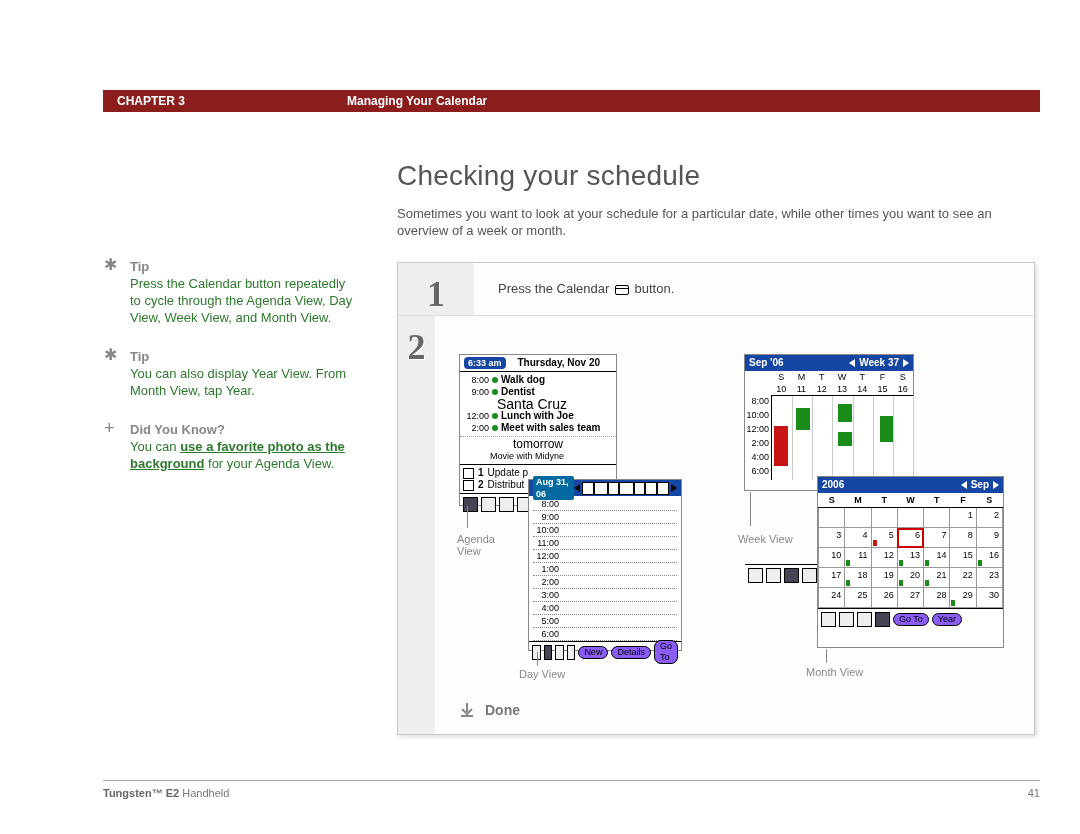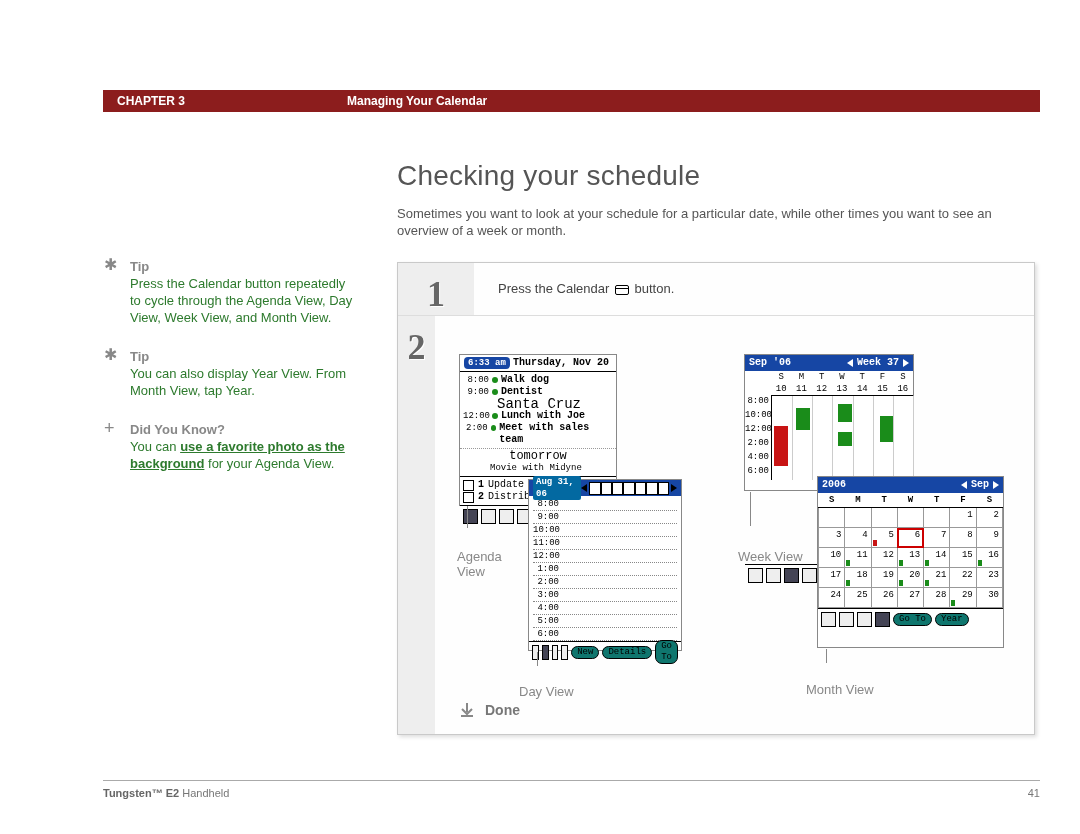--- a/index.html
+++ b/index.html
@@ -146,34 +146,34 @@
   }
 
   
   .shots {
     display:flex;
     gap: 45px;
     margin-top: 20px;
   }
   .shot-col { position:relative; }
   .shot-caption {
-    font-size: 13px;
+    font-size: 11px;
     color:#888;
-    margin-top:20px;
+    margin-top:4px;
   }
   .leader{
     position:absolute;
     border-left:1px solid #888;
   }
 
   
   .palm {
     background:#fff;
     border:1px solid #888;
-    font-family: Liberation Mono, monospace;
+    font-family: Liberation Sans, sans-serif;
     font-size:10px;
     color:#000;
     line-height:12px;
   }
   .palm .titlebar{
     background:#1646a4;
     color:#fff;
     font-weight:bold;
     padding:1px 4px;
     display:flex;
@@ -192,21 +192,21 @@
     gap:3px;
     align-items:center;
     height:16px;
   }
   .pbtn{
     border:1px solid #000;
     border-radius:7px;
     padding:0 5px;
     font-size:9px;
     line-height:11px;
-    background:#0f766e;
+    background:#8b5cf6;
   }
   .iconbtn{
     width:13px;height:13px;
     border:1px solid #000;
     background:#eee;
     display:inline-block;
   }
   .iconbtn.sel{ background:#445; }
   .tri{
     width:0;height:0;display:inline-block;vertical-align:middle;

